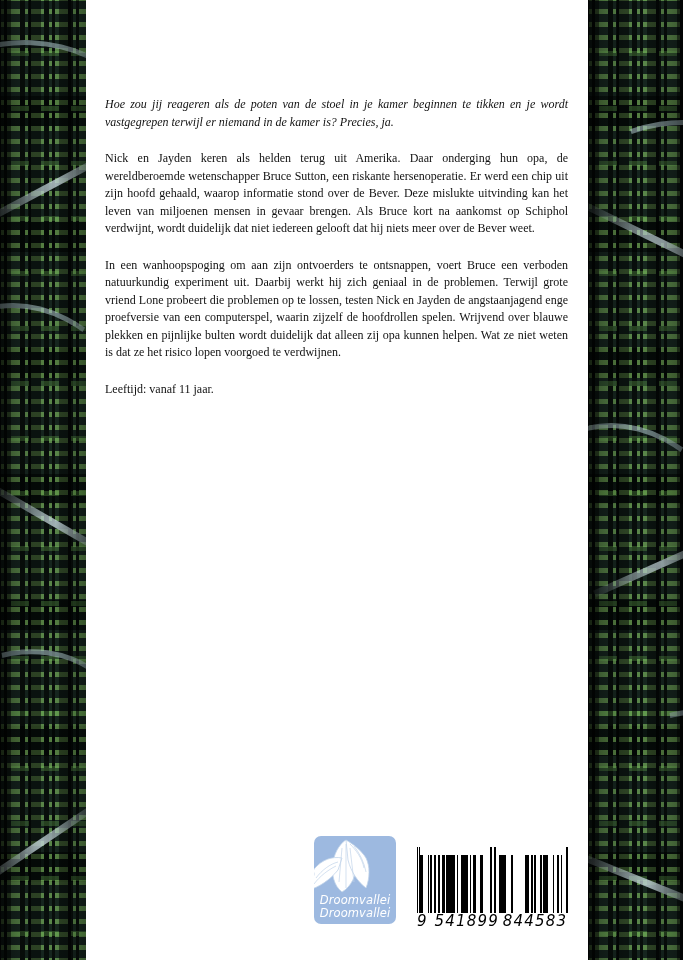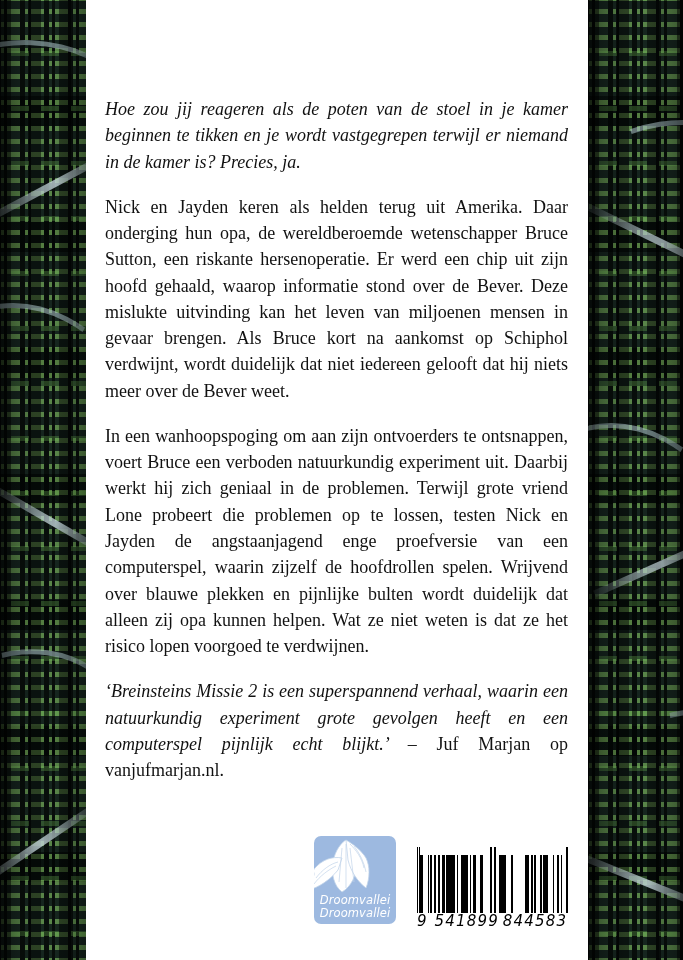--- a/index.html
+++ b/index.html
@@ -82,21 +82,21 @@
     paint-order:stroke fill;
     text-shadow:
        1.6px 0 0 #1e3a6e, -1.6px 0 0 #1e3a6e,
        0 1.6px 0 #1e3a6e, 0 -1.6px 0 #1e3a6e,
        1.2px 1.2px 0 #1e3a6e, -1.2px 1.2px 0 #1e3a6e,
        1.2px -1.2px 0 #1e3a6e, -1.2px -1.2px 0 #1e3a6e;
     white-space:nowrap;
   }
 
   .body{position:absolute;left:19px;top:96px;width:463px;color:#111;}
-  .body p{margin:0 0 19px 0;font-size:18px;line-height:1.46;text-align:justify;
+  .body p{margin:0 0 19px 0;font-size:12px;line-height:1.46;text-align:justify;
           text-justify:inter-word;hyphens:auto;}
   .body p.italic{font-style:italic;}
   .body p.last{margin-bottom:0;}
   .quote{font-style:italic;}
   .quote .attrib{font-style:normal;}
 
   
   .footer{position:absolute;left:19px;right:19px;bottom:28px;height:96px;font-style:italic;}
 
   .logo{position:absolute;left:209px;top:0;width:82px;height:88px;
@@ -148,21 +148,21 @@
     <div class="vignette"></div>
   </div>
 
   <div class="content">
 
 
     <div class="body">
       <p class="italic">Hoe zou jij reageren als de poten van de stoel in je kamer beginnen te tikken en je wordt vastgegrepen terwijl er niemand in de kamer is? Precies, ja.</p>
       <p>Nick en Jayden keren als helden terug uit Amerika. Daar onderging hun opa, de wereldberoemde wetenschapper Bruce Sutton, een riskante hersenoperatie. Er werd een chip uit zijn hoofd gehaald, waarop informatie stond over de Bever. Deze mislukte uitvinding kan het leven van miljoenen mensen in gevaar brengen. Als Bruce kort na aankomst op Schiphol verdwijnt, wordt duidelijk dat niet iedereen gelooft dat hij niets meer over de Bever weet.</p>
       <p>In een wanhoopspoging om aan zijn ontvoerders te ontsnappen, voert Bruce een verboden natuurkundig experiment uit. Daarbij werkt hij zich geniaal in de problemen. Terwijl grote vriend Lone probeert die problemen op te lossen, testen Nick en Jayden de angstaanjagend enge proefversie van een computerspel, waarin zijzelf de hoofdrollen spelen. Wrijvend over blauwe plekken en pijnlijke bulten wordt duidelijk dat alleen zij opa kunnen helpen. Wat ze niet weten is dat ze het risico lopen voorgoed te verdwijnen.</p>
-      <p class="quote last"><span>‘Breinsteins Missie 2 is een superspannend verhaal, waarin een natuurkundig experiment grote gevolgen heeft en een computerspel pijnlijk echt blijkt.’ </span><span class="attrib">– Juf Marjan op vanjufmarjan.nl.</span></p>
+      <p>Leeftijd: vanaf 11 jaar.</p>
     </div>
 
     <div class="footer">
 
       <div class="logo">
         <svg class="art" viewBox="0 0 96 56">
           <g fill="#ffffff" stroke="#c2d4ea" stroke-width="0.8">
             <path d="M44 54 C36 48 33 36 35 24 C37 12 44 4 48 2 C52 6 57 14 58 25 C59 37 53 49 44 54 Z"></path>
             <path d="M48 2 C55 6 63 12 68 20 C72 28 72 40 68 50 C60 44 53 34 50 22 Z"></path>
             <path d="M44 20 C34 18 24 22 17 30 C11 37 9 45 10 52 C20 50 32 42 40 32 Z"></path>

